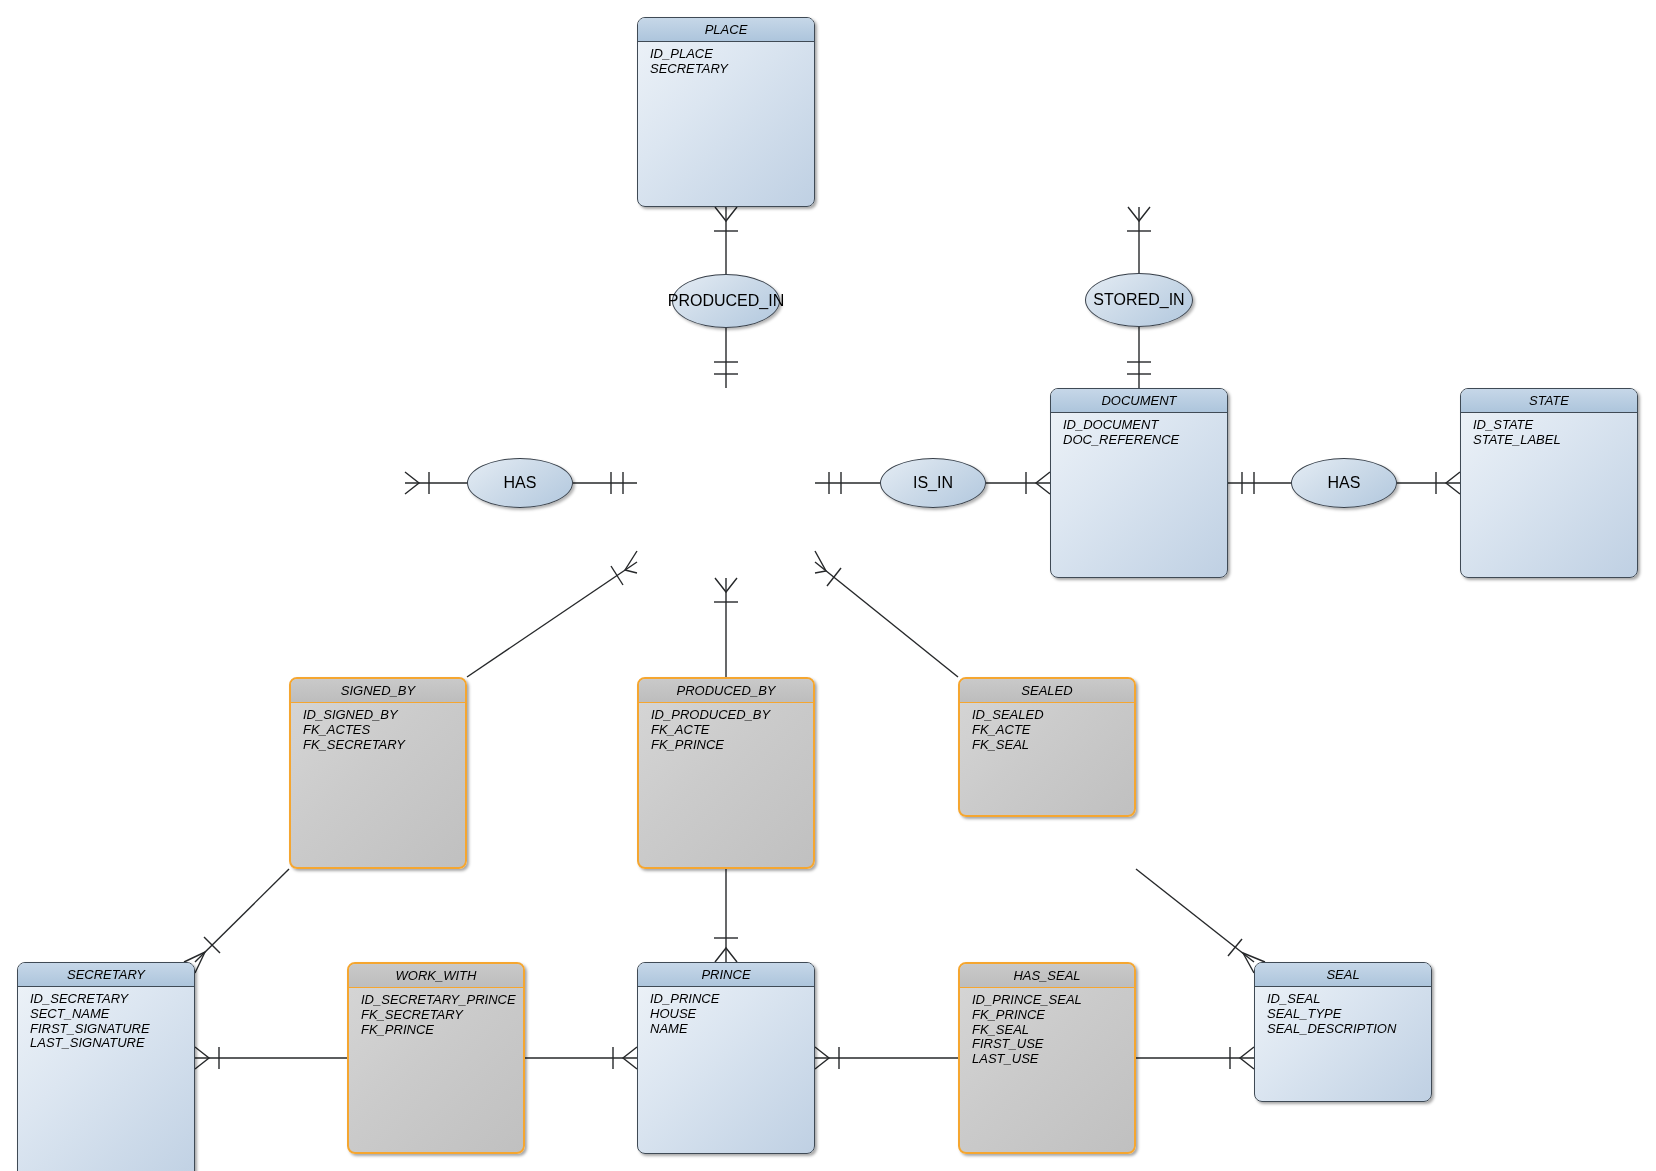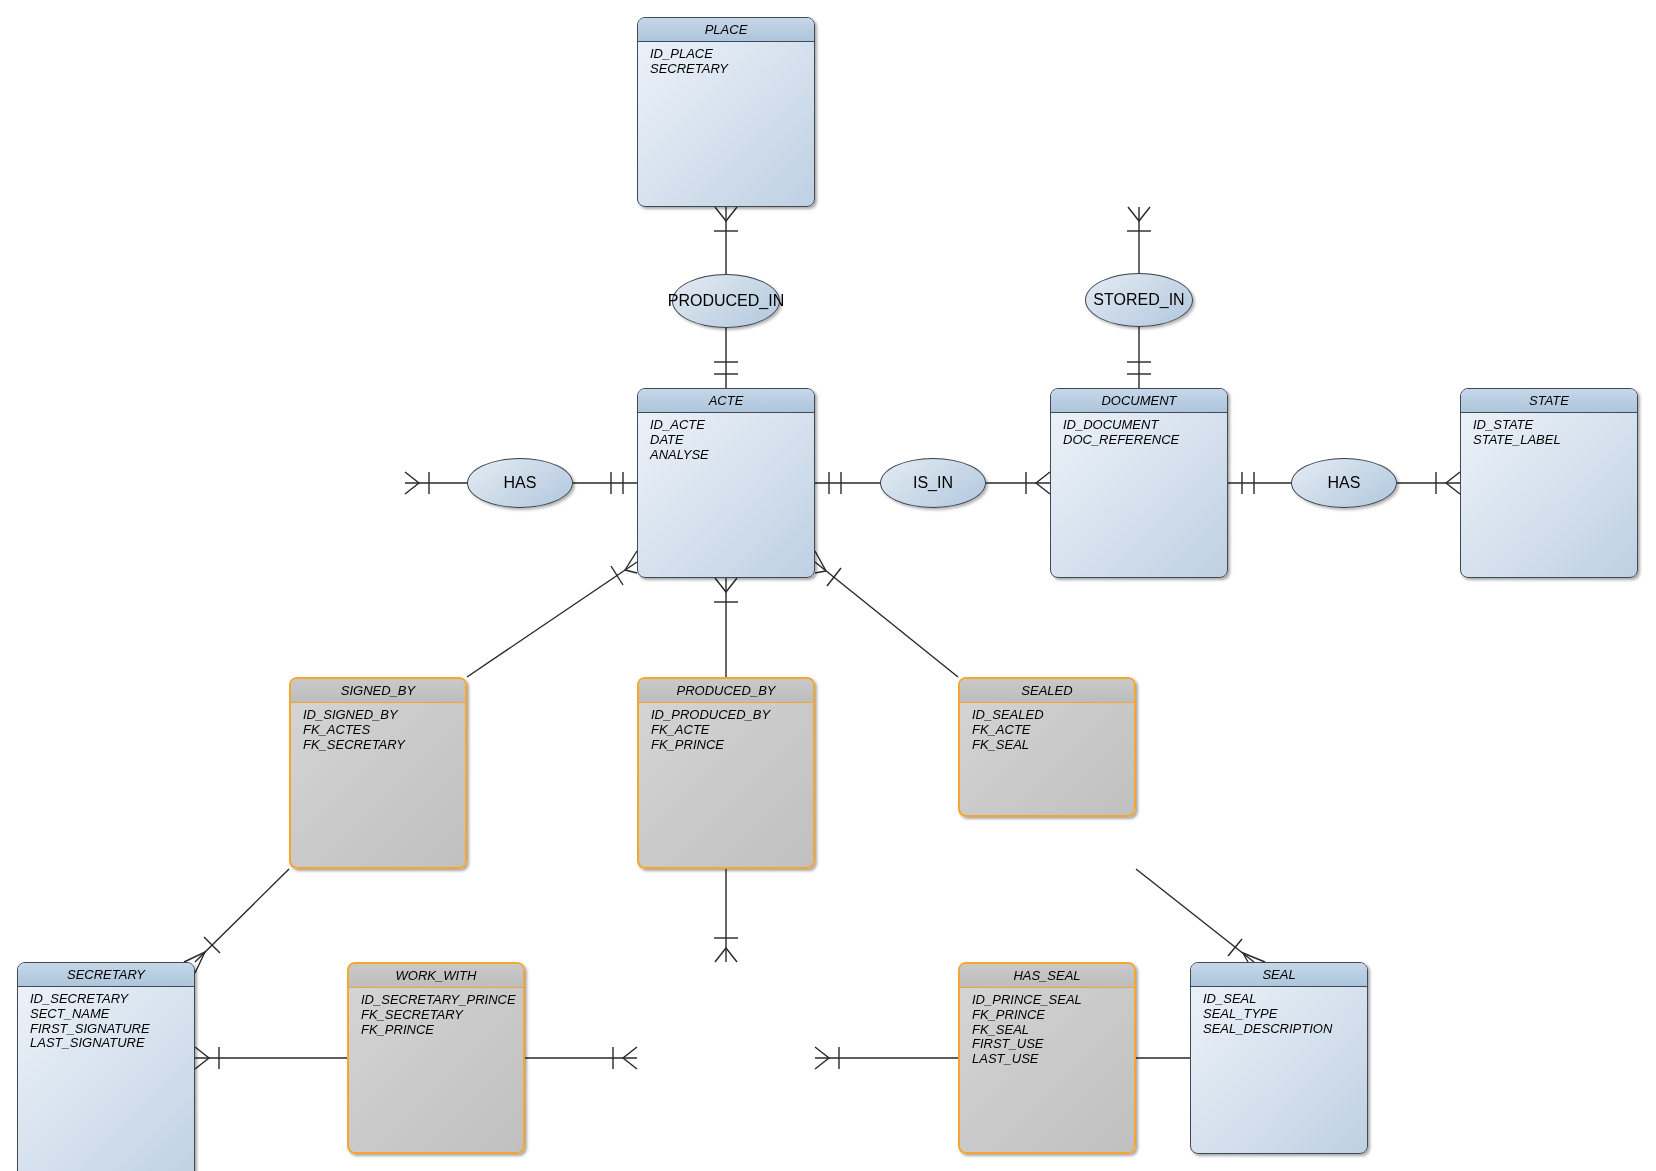--- a/index.html
+++ b/index.html
@@ -174,28 +174,20 @@
     <span>HAS</span>
   </div>
   <div class="rel" style="left:880px;top:458px;width:106px;height:50px">
     <span>IS_IN</span>
   </div>
   <div class="rel" style="left:1291px;top:458px;width:106px;height:50px">
     <span>HAS</span>
   </div>
 
 
-  <div class="box entity" style="left:637px;top:388px;height:190px">
-    <div class="box-header">ACTE</div>
-    <div class="box-body">
-      <div class="attr">ID_ACTE</div>
-      <div class="attr">DATE</div>
-      <div class="attr">ANALYSE</div>
-    </div>
-  </div>
 
   <div class="box entity" style="left:1050px;top:388px;height:190px">
     <div class="box-header">DOCUMENT</div>
     <div class="box-body">
       <div class="attr">ID_DOCUMENT</div>
       <div class="attr">DOC_REFERENCE</div>
     </div>
   </div>
 
   <div class="box entity" style="left:1460px;top:388px;height:190px">
@@ -245,33 +237,41 @@
 
   <div class="box junction" style="left:347px;top:962px;height:192px">
     <div class="box-header">WORK_WITH</div>
     <div class="box-body">
       <div class="attr">ID_SECRETARY_PRINCE</div>
       <div class="attr">FK_SECRETARY</div>
       <div class="attr">FK_PRINCE</div>
     </div>
   </div>
 
+  <div class="box entity" style="left:637px;top:962px;height:192px">
+    <div class="box-header">PRINCE</div>
+    <div class="box-body">
+      <div class="attr">ID_PRINCE</div>
+      <div class="attr">HOUSE</div>
+      <div class="attr">NAME</div>
+    </div>
+  </div>
 
   <div class="box junction" style="left:958px;top:962px;height:192px">
     <div class="box-header">HAS_SEAL</div>
     <div class="box-body">
       <div class="attr">ID_PRINCE_SEAL</div>
       <div class="attr">FK_PRINCE</div>
       <div class="attr">FK_SEAL</div>
       <div class="attr">FIRST_USE</div>
       <div class="attr">LAST_USE</div>
     </div>
   </div>
 
-  <div class="box entity" style="left:1190px;top:962px;height:192px">
+  <div class="box entity" style="left:1254px;top:962px;height:140px">
     <div class="box-header">SEAL</div>
     <div class="box-body">
       <div class="attr">ID_SEAL</div>
       <div class="attr">SEAL_TYPE</div>
       <div class="attr">SEAL_DESCRIPTION</div>
     </div>
   </div>
 
 </div>
 

